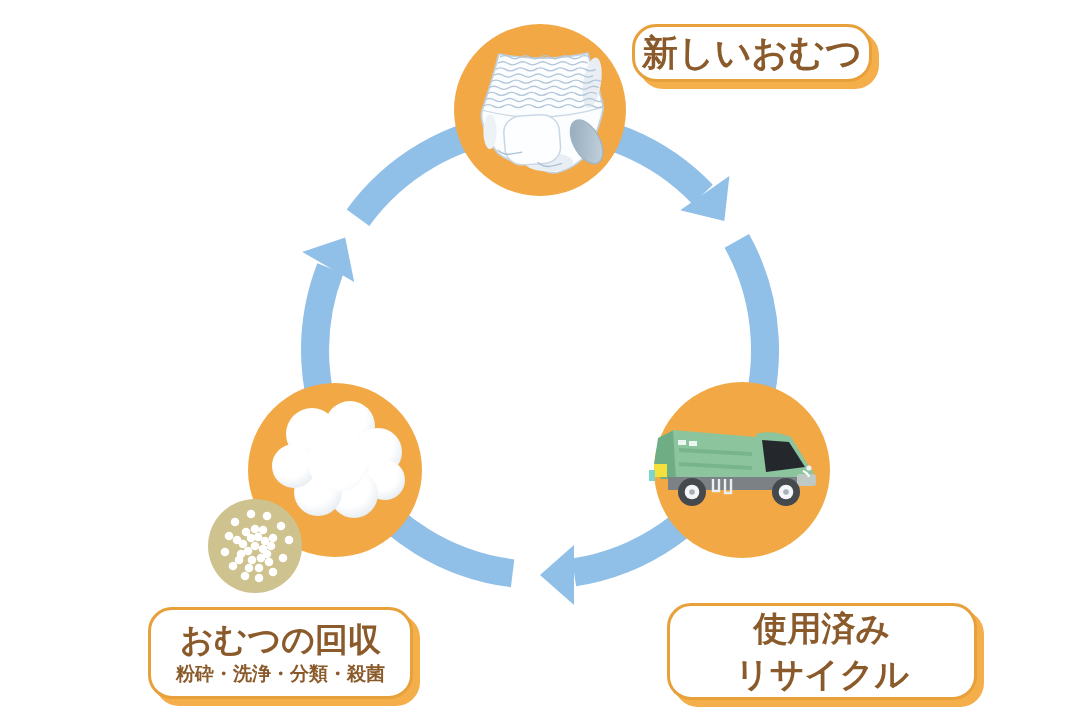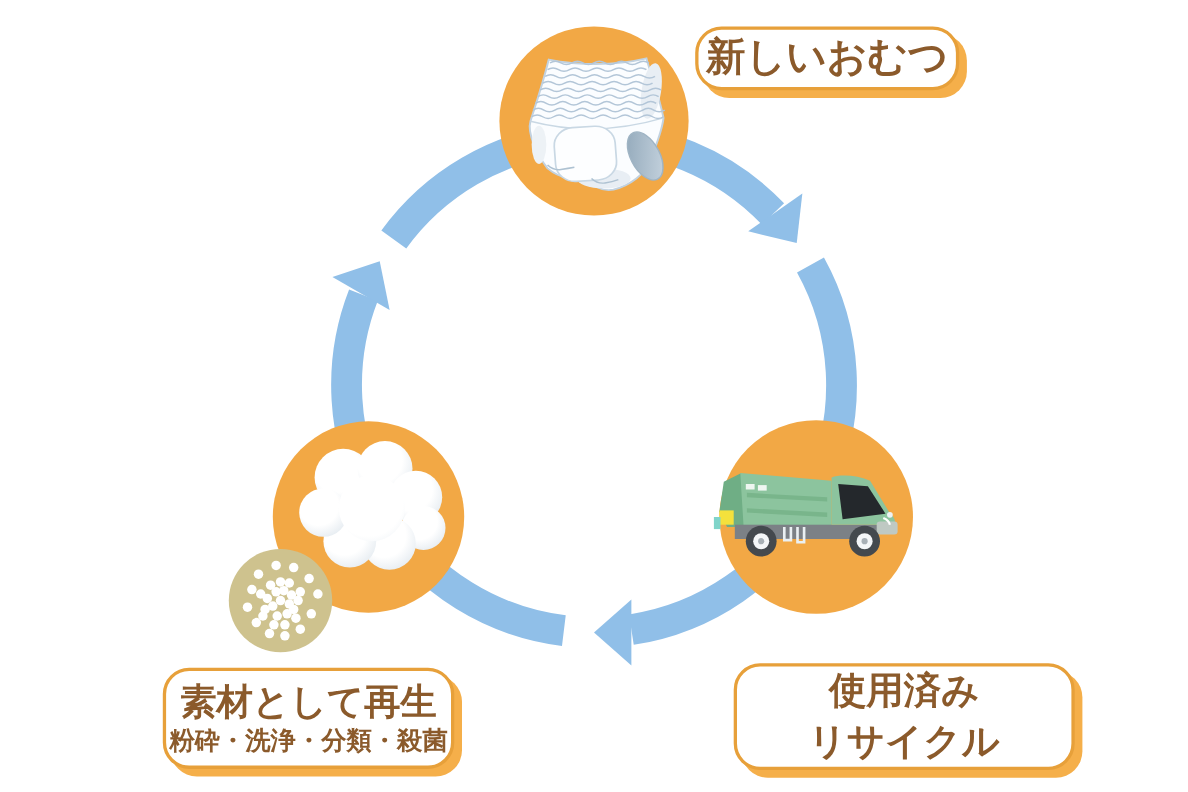--- a/index.html
+++ b/index.html
@@ -18,21 +18,21 @@
     box-shadow:7px 7px 0 var(--label-shadow,#F5AF4A);
     color:var(--text-brown,#8B5A2B);
     font-weight:bold;display:flex;flex-direction:column;
     justify-content:center;align-items:center;text-align:center;
     box-sizing:border-box;line-height:1.3;
   }
   #label-new-diaper{left:632px;top:24px;width:240px;height:58px;font-size:36px;}
   #label-collection{left:667px;top:603px;width:310px;height:97px;font-size:34px;line-height:1.35;}
   #label-material{left:148px;top:607px;width:265px;height:92px;}
   #label-material .big{font-size:33px;line-height:1.1;}
-  #label-material .small{font-size:23px;margin-top:5px;line-height:1.05;}
+  #label-material .small{font-size:19px;margin-top:5px;line-height:1.05;}
   #center-title{
     position:absolute;left:290px;top:282px;width:500px;text-align:center;
     color:var(--text-brown,#8B5A2B);font-weight:bold;
   }
   #center-title .t1{line-height:1;white-space:nowrap;}
   #center-title .t1 .main{font-size:54px;}
   #center-title .t1 .suffix{font-size:31px;}
   #center-title .t2{font-size:48px;line-height:1;margin-top:12px;letter-spacing:1px;}
 </style>
 </head>
@@ -180,17 +180,17 @@
   <div id="label-new-diaper" class="label-box">
     <span>新しいおむつ</span>
   </div>
 
   <div id="label-collection" class="label-box">
     <span>使用済み</span>
     <span>リサイクル</span>
   </div>
 
   <div id="label-material" class="label-box">
-    <span class="big">素材として再生</span>
+    <span class="big">おむつの回収</span>
     <span class="small">粉砕・洗浄・分類・殺菌</span>
   </div>
 
 </div>
 
 </body></html>

